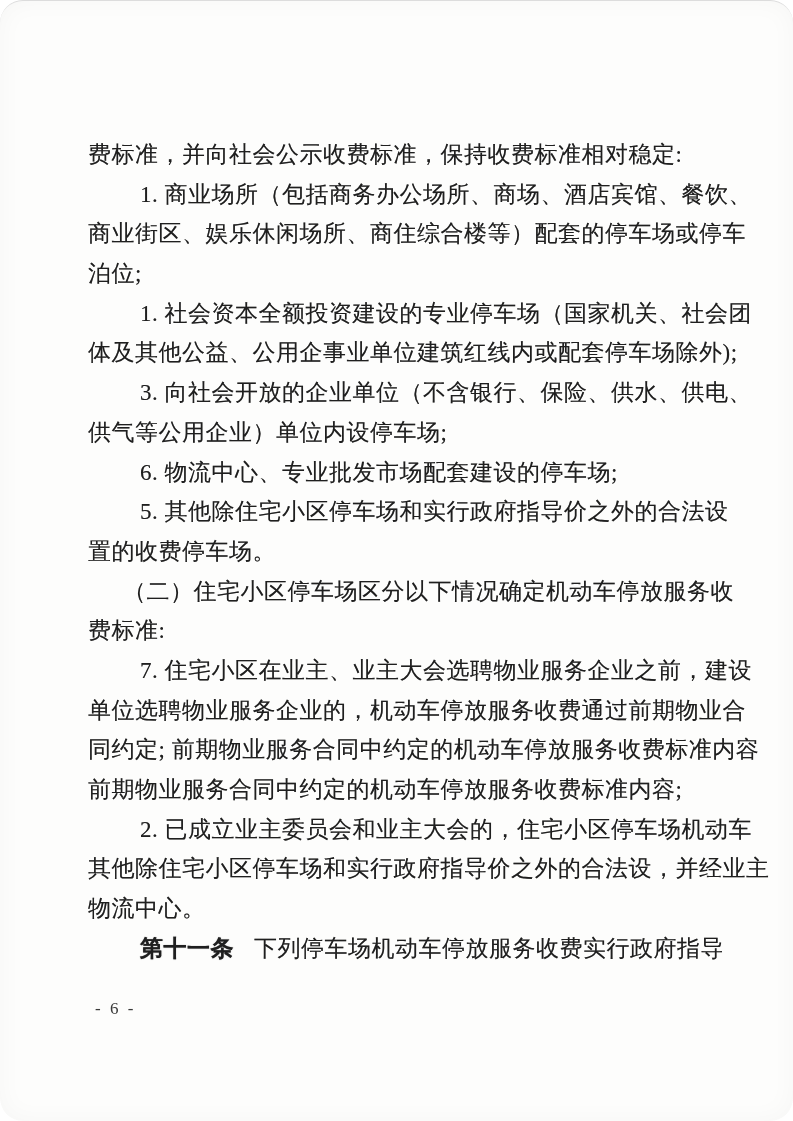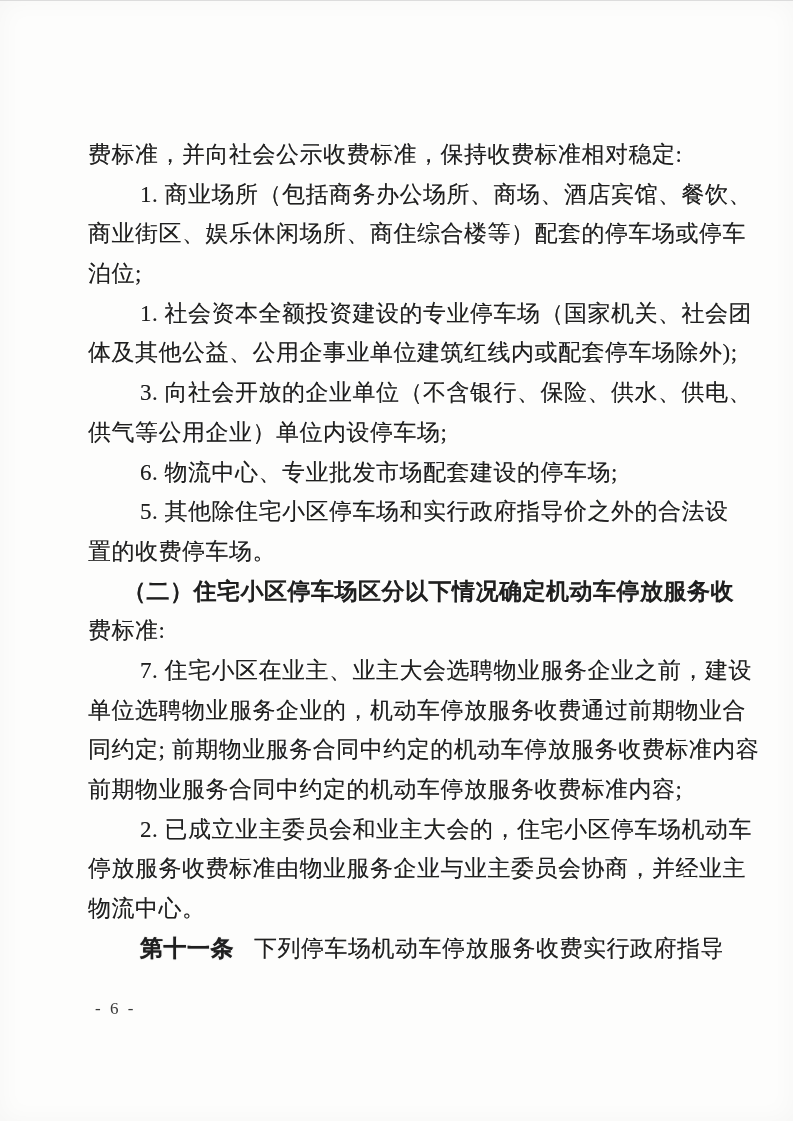--- a/index.html
+++ b/index.html
@@ -10,38 +10,39 @@
   .page {
     position: relative;
     width: 793px;
     height: 1121px;
     background: #fdfdfc;
     overflow: hidden;
     font-family: "Liberation Serif", "DejaVu Serif", serif;
     box-sizing: border-box;
     border-top: 1px solid #dcdcdc;
     box-shadow: inset 0 0 26px rgba(0,0,0,0.03);
+    border-radius: 23px;
   }
   .text-block {
     position: absolute;
     left: 88px;
     top: 134px;
     width: 650px;
   }
   .line {
     height: 39.7px;
     line-height: 39.7px;
     font-size: 23px;
     letter-spacing: 0.5px;
     color: #1f1f1f;
     white-space: nowrap;
     text-shadow: 0 0 0.4px rgba(20,20,20,0.45);
   }
   .ind-num { padding-left: 52px; }
-  .ind-par { padding-left: 35px; font-weight: bold; }
+  .ind-par { padding-left: 35px; }
   .art-num {
     font-weight: 700;
     margin-right: 20px;
     text-shadow: 0 0 0.8px rgba(0,0,0,0.7);
   }
   .page-number {
     position: absolute;
     left: 95px;
     top: 998px;
     font-size: 17px;
@@ -66,20 +67,20 @@
     <div class="line ind-num">6. 物流中心、专业批发市场配套建设的停车场;</div>
     <div class="line ind-num">5. 其他除住宅小区停车场和实行政府指导价之外的合法设</div>
     <div class="line">置的收费停车场。</div>
     <div class="line ind-par">（二）住宅小区停车场区分以下情况确定机动车停放服务收</div>
     <div class="line">费标准:</div>
     <div class="line ind-num">7. 住宅小区在业主、业主大会选聘物业服务企业之前，建设</div>
     <div class="line">单位选聘物业服务企业的，机动车停放服务收费通过前期物业合</div>
     <div class="line">同约定; 前期物业服务合同中约定的机动车停放服务收费标准内容</div>
     <div class="line">前期物业服务合同中约定的机动车停放服务收费标准内容;</div>
     <div class="line ind-num">2. 已成立业主委员会和业主大会的，住宅小区停车场机动车</div>
-    <div class="line">停放服务收费标准由物业服务企业与业主委员会协商，并经业主</div>
+    <div class="line">其他除住宅小区停车场和实行政府指导价之外的合法设，并经业主</div>
     <div class="line">物流中心。</div>
     <div class="line ind-num">
       <span class="art-num">第十一条</span><span>下列停车场机动车停放服务收费实行政府指导</span>
     </div>
   </div>
   <div class="page-number">- 6 -</div>
 </div>
 
 </body></html>

